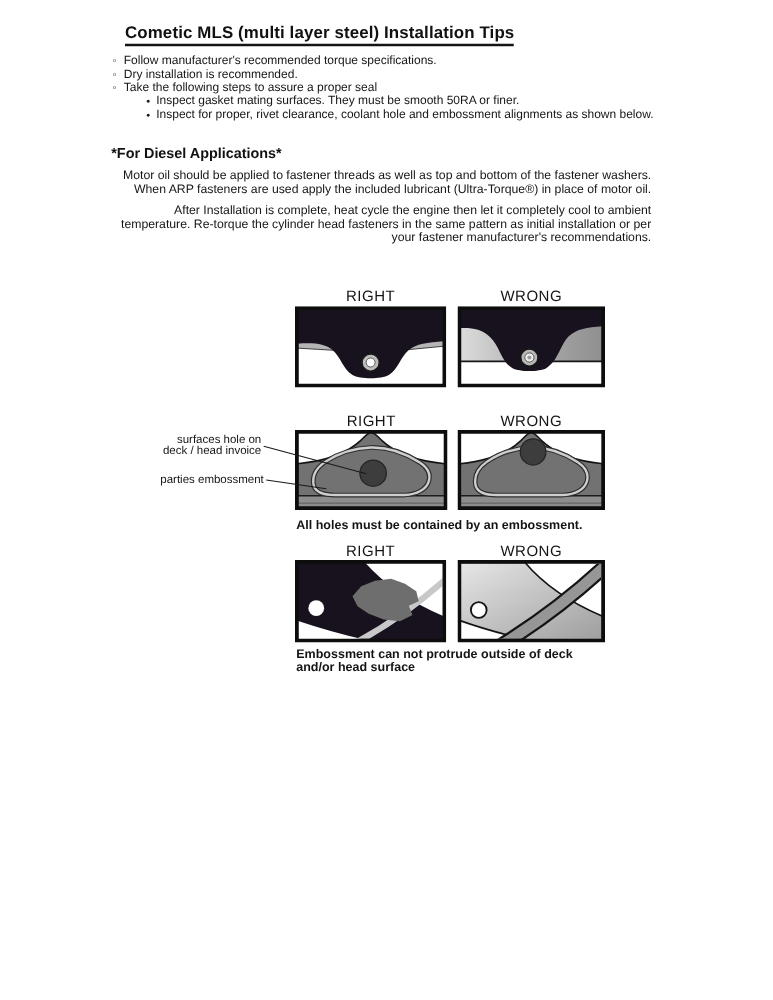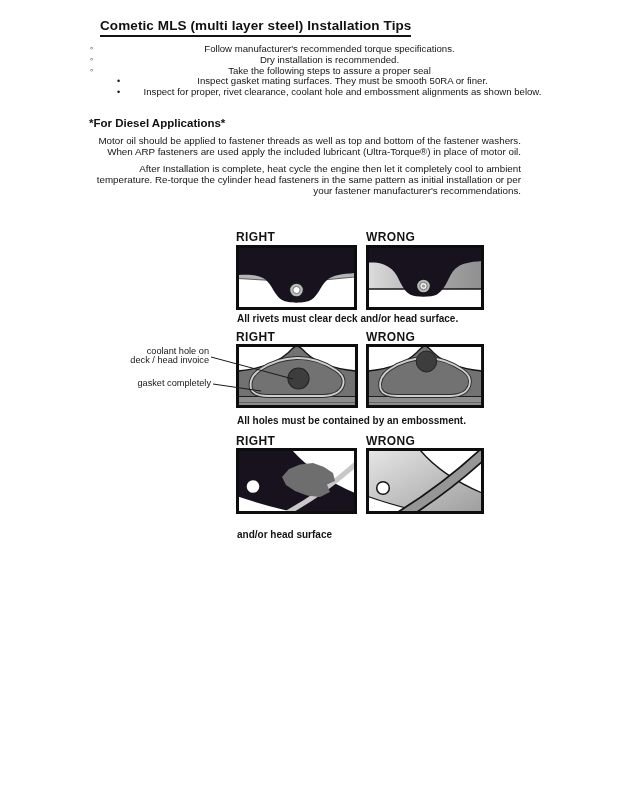--- a/index.html
+++ b/index.html
@@ -8,27 +8,27 @@
     font-family:"Liberation Sans",sans-serif;color:#161616;
   }
   .abs{position:absolute;}
   .title{
     position:absolute;left:100px;top:18px;margin:0;
     font-size:13.5px;font-weight:bold;letter-spacing:.1px;
     border-bottom:2px solid #141414;padding-bottom:2px;color:#111;
   }
   .tips{position:absolute;left:90px;top:44px;width:470px;margin:0;padding:0;list-style:none;
         font-size:9.6px;line-height:10.8px;color:#151515;}
-  .tips li{position:relative;padding-left:9px;text-align:center;}
+  .tips li{position:relative;padding-left:9px;}
   .tips li.main::before{content:"◦";position:absolute;left:0;top:-1px;font-size:9px;}
   .tips li.sub{margin-left:27px;padding-left:8px;}
   .tips li.sub::before{content:"•";position:absolute;left:0;top:0;font-size:9px;}
   .diesel-h{position:absolute;left:89px;top:117px;margin:0;font-size:11.5px;font-weight:bold;color:#111;}
   .para{position:absolute;left:89px;margin:0;font-size:9.8px;line-height:11.2px;width:432px;color:#151515;text-align:right;}
-  .fig-label{position:absolute;font-size:12px;font-weight:bold;letter-spacing:.4px;color:#141414;text-align:left;}
+  .fig-label{position:absolute;font-size:12px;font-weight:normal;letter-spacing:.4px;color:#141414;text-align:center;}
   .fig{position:absolute;line-height:0;}
   .fig-caption{position:absolute;font-size:10px;font-weight:bold;color:#141414;line-height:10.8px;}
   .callout{position:absolute;font-size:9.2px;line-height:8.8px;color:#151515;text-align:right;}
   .legal{position:absolute;left:106px;width:412px;font-size:5.9px;line-height:7.3px;color:#2a2a2a;}
   .legal p,.legal h3{position:absolute;left:0;width:412px;margin:0;font-size:5.9px;line-height:7.3px;font-weight:normal;}
   .legal h3{font-weight:bold;color:#1c1c1c;}
   .doc-code{position:absolute;left:388px;top:760px;font-size:14.5px;color:#1c1c1c;letter-spacing:.4px;}
 </style>
 </head>
 <body>
@@ -78,30 +78,29 @@
       <rect x="2" y="44" width="114" height="19" fill="#ffffff"></rect>
       <line x1="2" y1="44" x2="116" y2="44" stroke="#161616" stroke-width="1.4"></line>
       <path d="M2,2 H116 V16 C103,17 96,18 89,24 C82,31 81,43 71,49.5 C65,52.5 50,52.5 44,49.5 C35,44.5 34,32 26,24.5 C19,18 11,17 2,17.5 Z" fill="#18121e"></path>
       <circle cx="57.5" cy="41" r="7" fill="#b8b8b8" stroke="#161616" stroke-width="1.4"></circle>
       <circle cx="57.5" cy="41" r="3.7" fill="#ededed" stroke="#555555" stroke-width="0.8"></circle>
       <circle cx="57.5" cy="41" r="1.6" fill="#9a9a9a"></circle>
       <rect x="1.5" y="1.5" width="115" height="62" fill="none" stroke="#0d0d0d" stroke-width="3"></rect>
     </svg>
   </div>
 
-  <div class="fig-caption" style="left:237px;top:314px;">All rivets must clear deck and/or head surface.</div>
 
   <div class="fig-label" style="left:236px;top:330px;width:122px;">RIGHT</div>
   <div class="fig-label" style="left:366px;top:330px;width:118px;">WRONG</div>
 
   <div class="callout" style="left:99px;top:347px;width:110px;">
-    <span>coolant hole on</span><br>
+    <span>surfaces hole on</span><br>
     <span>deck / head invoice</span>
   </div>
-  <div class="callout" style="left:99px;top:379px;width:112px;">gasket completely</div>
+  <div class="callout" style="left:99px;top:379px;width:112px;">parties embossment</div>
 
   <div class="fig" style="left:236px;top:344px;">
     <svg width="122" height="64" viewBox="0 0 121 64" preserveAspectRatio="none">
       <rect width="121" height="64" fill="#ffffff"></rect>
       <path d="M2,27 C22,25 41,19 52,8.5 C56,4.5 58,2 60.5,2 C63,2 65,4.5 69,8.5 C80,19 99,25 119,27 L119,62 H2 Z" fill="#727272" stroke="#141414" stroke-width="1.3"></path>
       <rect x="2" y="52.5" width="117" height="9.5" fill="#8d8d8d"></rect>
       <line x1="2" y1="52.5" x2="119" y2="52.5" stroke="#1c1c1c" stroke-width="1.2"></line>
       <line x1="2" y1="58.5" x2="119" y2="58.5" stroke="#4a4a4a" stroke-width="0.6"></line>
       <path d="M15,45 C13,37 16,31 24,25.5 C33,19.5 46,14.5 60,14 C75,13.5 89,19.5 99,26 C105,30 108,35.5 106,41.5 C104,47.5 97,51.5 87,52 L32,52 C22,52 17,50 15,45 Z" fill="none" stroke="#2e2e2e" stroke-width="3.8"></path>
       <path d="M15,45 C13,37 16,31 24,25.5 C33,19.5 46,14.5 60,14 C75,13.5 89,19.5 99,26 C105,30 108,35.5 106,41.5 C104,47.5 97,51.5 87,52 L32,52 C22,52 17,50 15,45 Z" fill="none" stroke="#cecece" stroke-width="1.9"></path>
@@ -168,21 +167,21 @@
       <g clip-path="url(#cpB)">
         <path d="M32,70 Q78,42 118,5" fill="none" stroke="#141414" stroke-width="12"></path>
         <path d="M32,70 Q78,42 118,5" fill="none" stroke="#969696" stroke-width="8.5"></path>
       </g>
       <circle cx="17" cy="40" r="6.3" fill="#ffffff" stroke="#141414" stroke-width="1.5"></circle>
       <rect x="1.5" y="1.5" width="115" height="63" fill="none" stroke="#0d0d0d" stroke-width="3"></rect>
     </svg>
   </div>
 
   <div class="fig-caption" style="left:237px;top:519px;width:230px;">
-    <br>
+    <span>Embossment can not protrude outside of deck</span><br>
     <span>and/or head surface</span>
   </div>
 
   <div class="legal" style="top:574px;height:180px;">
     <h3 style="top:0;">Warranty Disclaimer*</h3>
     <p style="top:11px;">Due to the nature of performance applications, the parts in this catalog are sold without any express warranty or any implied warranty of merchantability or fitness for a particular purpose.  Cometic Gasket Inc., shall not, under any circumstances, be liable for any special, incidental or consequential damages, including, person, party or property, but not limited to, damage, or loss of property or equipment, loss of profits or revenue, cost of purchased or replacement goods, or claims of customers of the purchase, which may arise and/or result from sale, installation or use of these parts.  Installation of these parts could adversely affect the motor manufacturers warranty coverage.</p>
     <p style="top:48.5px;">VENUE-The agreed upon venue, in the event of dispute whatsoever between the parties, whether instituted by either party, including, but not limited to, contract terms, payment terms, delivery, type, defects, sufficiency of product, shall be the Court of Common Pleas, Lake County, Ohio or the Painesville Municipal Court, Lake County, Ohio, depending on the amount in controversy.</p>
     <p style="top:70.5px;">This agreement shall be governed by and construed under the laws of the State of Ohio.</p>
     <p style="top:84px;">All prices and terms are subject to change without notice.</p>
     <p style="top:96px;">Terms COD- Secured with a completed dealer/jobber application on File, COD-Company check with a current credit card number on file.  Open accounts may be established by well rated firms.  A credit application is available upon request.  Open accounts are due payable Net 30 days from date of invoice.  No statement will be sent.  If an account becomes 60 or more days past due, it is subject to being placed on credit hold.  No orders will be shipped or new orders accepted until past due balance is paid.  If an account becomes 90 or more days past due, it is subject to being placed for collections.  All costs of collection are the responsibility of the customer, including attorney fees, court costs, and other expenses of litigation.</p>

